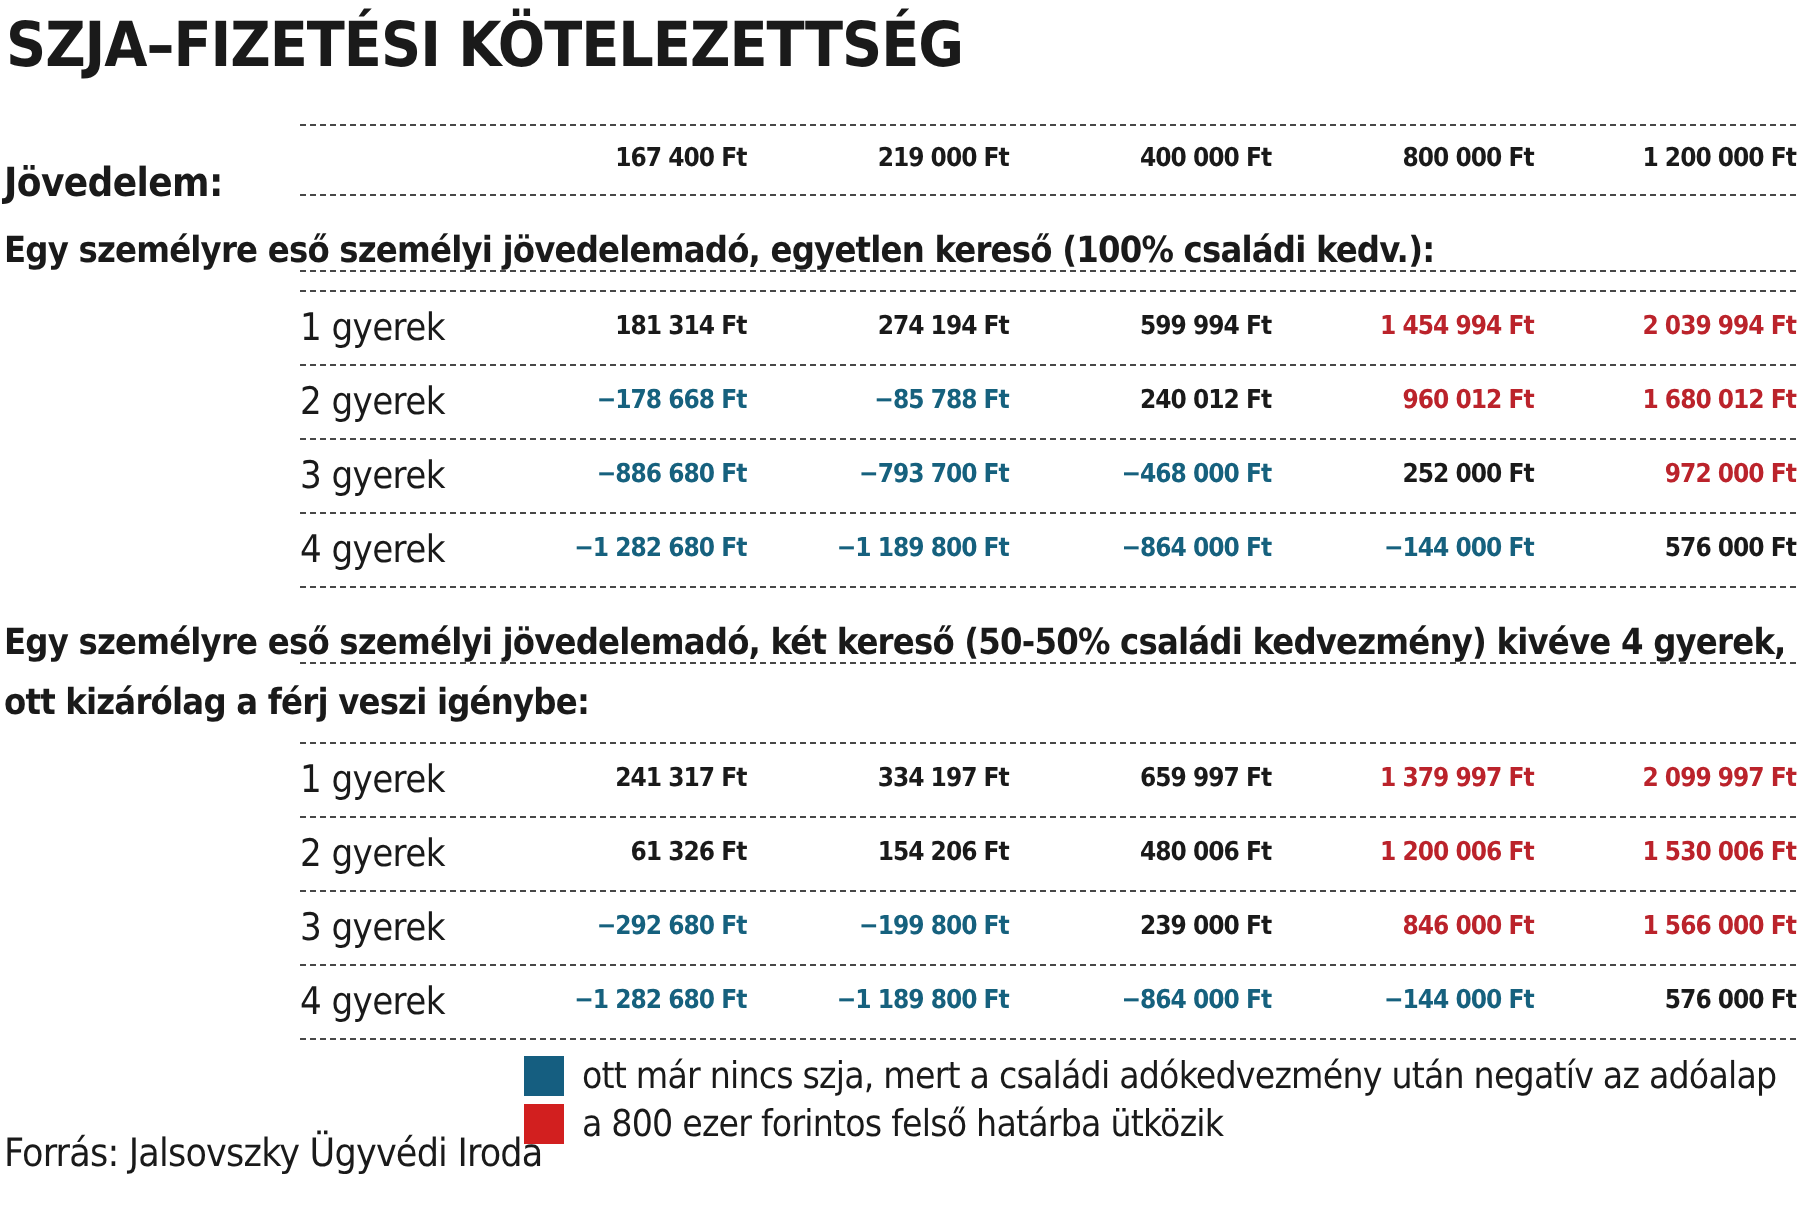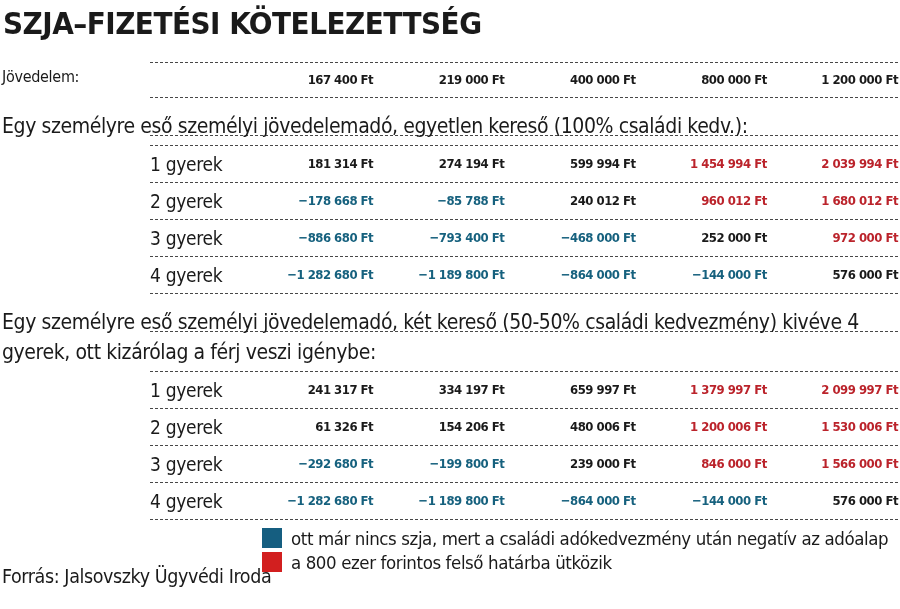--- a/index.html
+++ b/index.html
@@ -33,23 +33,23 @@
     position: relative;
     margin-left: 150px;
     margin-top: 20px;
     height: 34px;
     border-top: 1.5px dashed var(--c-divider, #474747);
     border-bottom: 1.5px dashed var(--c-divider, #474747);
   }
   .income-label {
     position: absolute;
     left: -148px;
-    top: 4px;
-    font-size: 16px;
-    font-weight: 400;
+    top: 16px;
+    font-size: 20px;
+    font-weight: 700;
     letter-spacing: -0.3px;
     white-space: nowrap;
   }
 
   .cell {
     text-align: right;
     font-size: 13px;
     font-weight: 700;
     letter-spacing: -0.5px;
     white-space: nowrap;
@@ -62,22 +62,22 @@
     white-space: nowrap;
   }
   .val-black { color: var(--c-text, #1a1a1a); }
   .val-teal  { color: var(--c-teal, #16617e); }
   .val-red   { color: var(--c-red, #bb232b); }
 
   .sec-header {
     position: relative;
     margin: 13px 0 4px 2px;
     width: 896px;
-    font-size: 21px;
-    font-weight: 400;
+    font-size: 18px;
+    font-weight: 700;
     letter-spacing: -0.4px;
     line-height: 30px;
     z-index: 1;
   }
   .sec-header .htext { position: relative; z-index: 1; }
   .hline {
     position: absolute;
     left: 148px; right: 0;
     border-top: 1.5px dashed var(--c-divider, #474747);
     z-index: 0;
@@ -158,21 +158,21 @@
         <span class="rlabel">2 gyerek</span>
         <span class="cell val-teal">−178 668 Ft</span>
         <span class="cell val-teal">−85 788 Ft</span>
         <span class="cell val-black">240 012 Ft</span>
         <span class="cell val-red">960 012 Ft</span>
         <span class="cell val-red">1 680 012 Ft</span>
       </div>
       <div class="trow">
         <span class="rlabel">3 gyerek</span>
         <span class="cell val-teal">−886 680 Ft</span>
-        <span class="cell val-teal">−793 400 Ft</span>
+        <span class="cell val-teal">−793 700 Ft</span>
         <span class="cell val-teal">−468 000 Ft</span>
         <span class="cell val-black">252 000 Ft</span>
         <span class="cell val-red">972 000 Ft</span>
       </div>
       <div class="trow">
         <span class="rlabel">4 gyerek</span>
         <span class="cell val-teal">−1 282 680 Ft</span>
         <span class="cell val-teal">−1 189 800 Ft</span>
         <span class="cell val-teal">−864 000 Ft</span>
         <span class="cell val-teal">−144 000 Ft</span>

